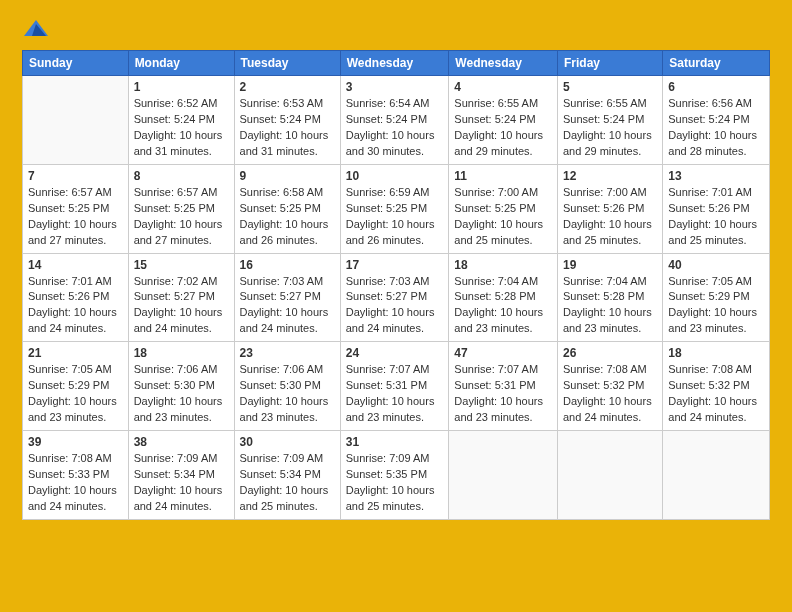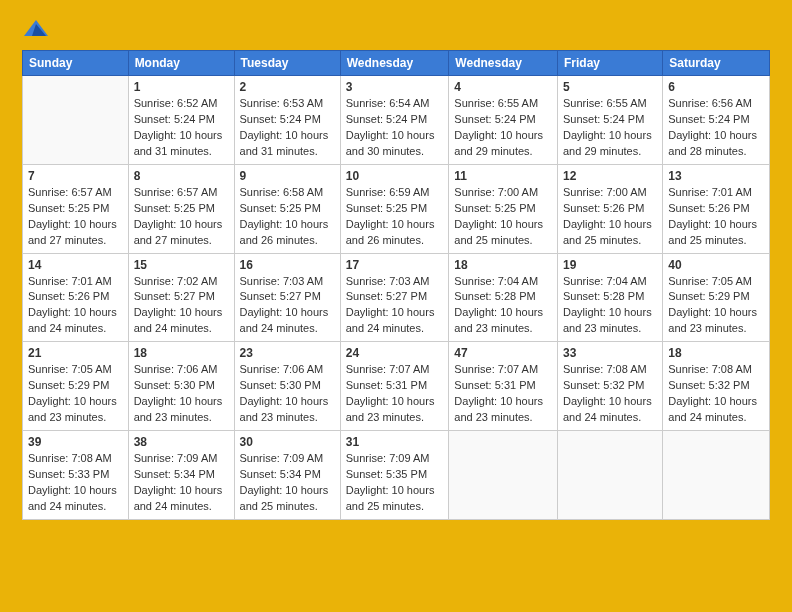--- a/index.html
+++ b/index.html
@@ -229,21 +229,21 @@
           </td>
           <td>
             <span class="day-number">24</span>
             <div class="day-info">Sunrise: 7:07 AM<br>Sunset: 5:31 PM<br>Daylight: 10 hours<br>and 23 minutes.</div>
           </td>
           <td>
             <span class="day-number">47</span>
             <div class="day-info">Sunrise: 7:07 AM<br>Sunset: 5:31 PM<br>Daylight: 10 hours<br>and 23 minutes.</div>
           </td>
           <td>
-            <span class="day-number">33</span>
+            <span class="day-number">26</span>
             <div class="day-info">Sunrise: 7:08 AM<br>Sunset: 5:32 PM<br>Daylight: 10 hours<br>and 24 minutes.</div>
           </td>
           <td>
             <span class="day-number">18</span>
             <div class="day-info">Sunrise: 7:08 AM<br>Sunset: 5:32 PM<br>Daylight: 10 hours<br>and 24 minutes.</div>
           </td>
         </tr>
         <tr>
           <td>
             <span class="day-number">39</span>

